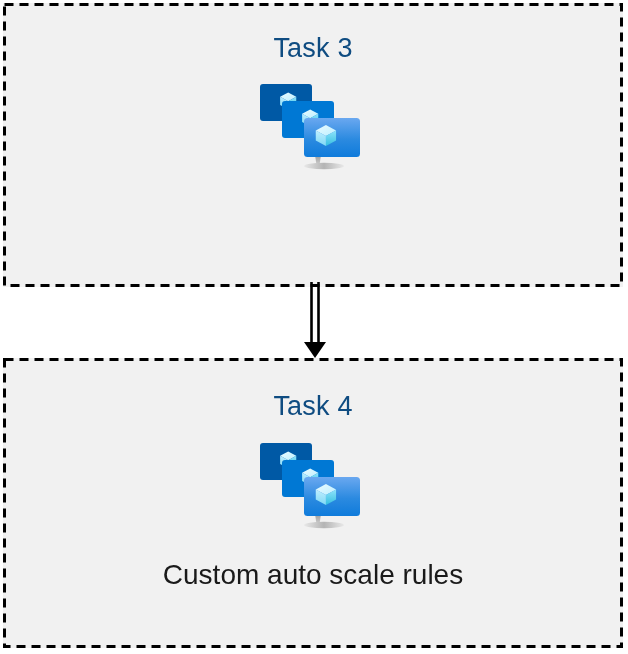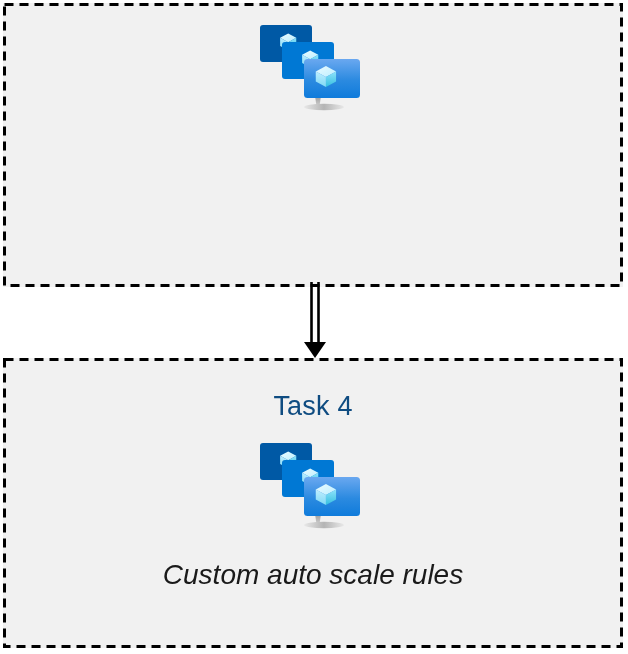--- a/index.html
+++ b/index.html
@@ -82,21 +82,20 @@
     text-align: center;
     color: #1a1a1a;
     font-size: 26px;
     line-height: 34px;
     font-family: "Liberation Sans", sans-serif;
     white-space: nowrap;
   }
   #panel-task4 .caption-block {
     margin-top: 28px;
     font-size: 28px;
-    font-style: italic;
   }
   .caption-line { display: block; }
 
   
   #connector {
     position: absolute;
     left: 296px;
     top: 282px;
     width: 40px;
     height: 80px;
@@ -106,20 +105,21 @@
 </head>
 <body>
 
 <div id="diagram">
 
   <div id="panel-task3" class="panel">
     <svg class="panel-dash-svg" viewBox="0 0 620 284" preserveAspectRatio="none">
       <rect x="1.5" y="1.5" width="617" height="281" fill="none" stroke="#000000" stroke-width="3" stroke-dasharray="9 6"></rect>
     </svg>
 
+    <div class="panel-title">Task 3</div>
 
     <div class="vmss-icon">
       <svg viewBox="0 0 112 92" xmlns="http://www.w3.org/2000/svg">
         <defs>
           <linearGradient id="frontGrad3" x1="0" y1="0" x2="0" y2="1">
             <stop offset="0%" stop-color="#6aa8f0"></stop>
             <stop offset="55%" stop-color="#2b8ae0"></stop>
             <stop offset="100%" stop-color="#0f7bdb"></stop>
           </linearGradient>
           <linearGradient id="standGrad3" x1="0" y1="0" x2="0" y2="1">

